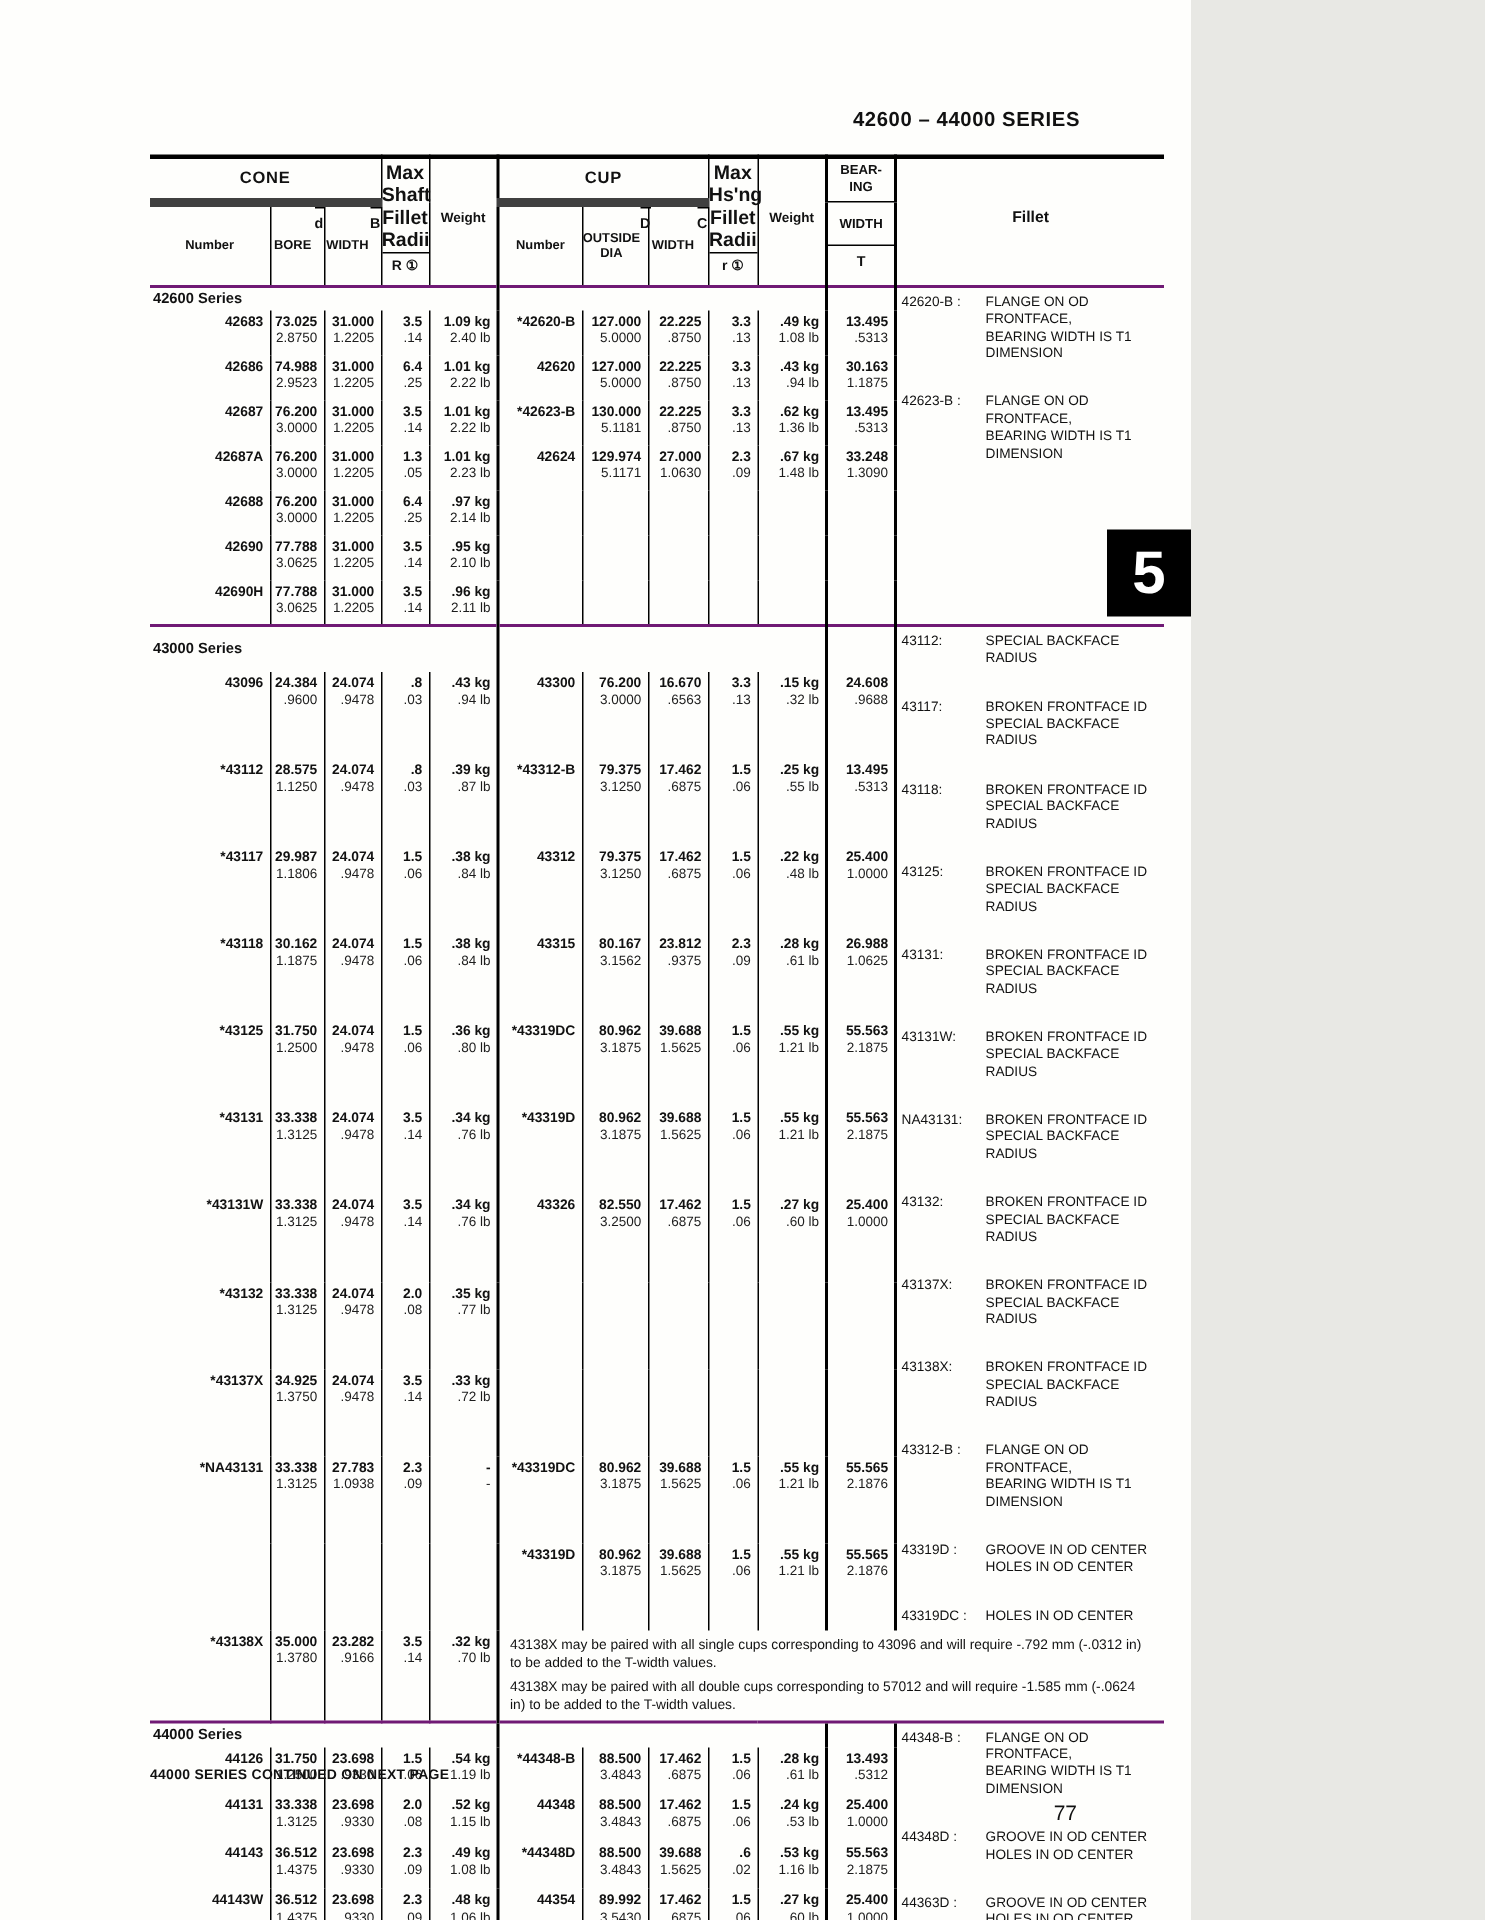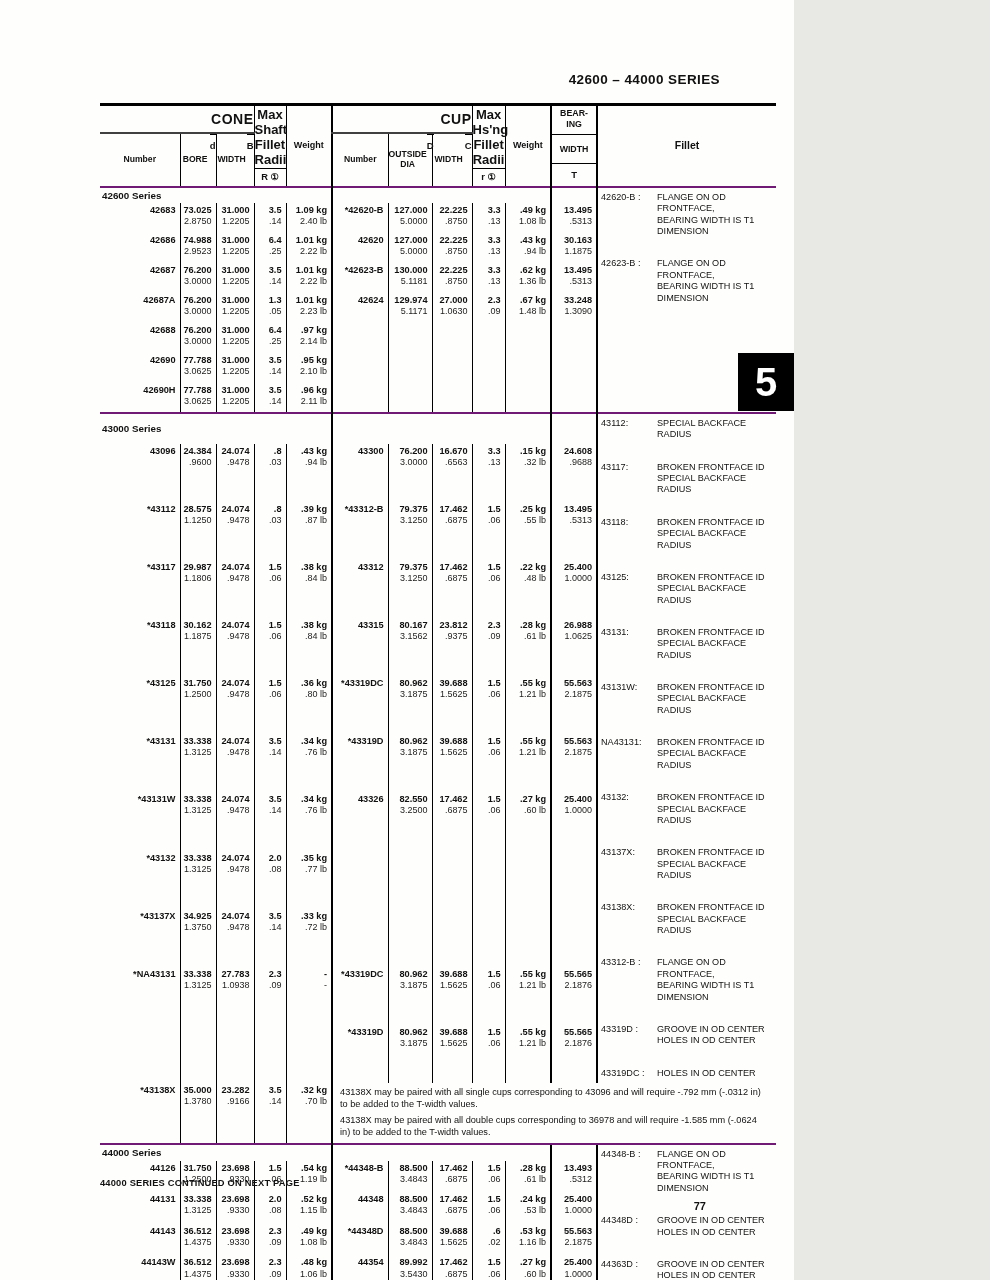--- a/index.html
+++ b/index.html
@@ -16,21 +16,21 @@
   
   .bl{border-left:1px solid #000}
   .hb{border-left:2.5px solid #000}
   tr.data-row>td{border-left:1px solid #000}
   tr.data-row>td:first-child{border-left:none}
   tr.data-row>td:nth-child(6),tr.data-row>td:nth-child(11){border-left:2.5px solid #000}
   tr.series-row>td{border-top:2px solid #701a75}
 
   
   th{font-weight:bold}
-  .gh{height:26px;font-size:14px;text-align:right;vertical-align:middle;border-bottom:2px solid #404040;letter-spacing:.5px}
+  .gh{height:26px;font-size:11px;text-align:center;vertical-align:middle;border-bottom:6px solid #404040;letter-spacing:.5px}
   .sub{height:52px}
   .sbox{display:flex;flex-direction:row;height:52px}
   .sl{flex:1;display:flex;align-items:center;justify-content:center;font-size:8.6px;line-height:1.12;text-align:center}
   .ss{height:21px;border-top:1px solid #000;display:flex;align-items:center;justify-content:center;font-size:9.5px}
   .vcenter{display:flex;align-items:center;justify-content:center;text-align:center}
   .vfull{height:78px}
   .v52{height:52px}
   .rbox{display:flex;flex-direction:column;height:78px}
   .rl{flex:1;font-size:13px;line-height:1.15;padding-top:2px;text-align:center}
   .rs{height:20px;border-top:1px solid #000;display:flex;align-items:center;justify-content:center;font-size:9.3px}
@@ -58,21 +58,21 @@
   .rtxt{flex:1}
 
   
   .note-cell{padding:4px 8px 4px 7px;font-size:9.2px;line-height:1.3;text-align:left}
   .note-p{margin-bottom:4px}
   .note-p:last-child{margin-bottom:0}
 
   
   .footnotes{position:absolute;left:100px;top:1176px;width:816px;display:flex;justify-content:space-between;align-items:flex-start;font-size:8.8px;line-height:1.55}
   .continued{font-size:9.3px;font-weight:bold;letter-spacing:.2px}
-  .page-number{position:absolute;top:1200px;right:88px;font-size:11px;font-weight:bold}
+  .page-number{position:absolute;top:1200px;right:76px;font-size:14px;font-weight:normal}
   .side-tab{position:absolute;top:353px;right:0;width:56px;height:58px;background:#000;color:#fff;display:flex;align-items:center;justify-content:center;font-size:40px;font-weight:bold}
 </style>
 </head>
 <body>
 
 <div class="page">
 
   <div class="heading">42600 – 44000 SERIES</div>
 
   <div class="table-wrap">
@@ -939,21 +939,21 @@
             <td class="val">
               <div class="m">3.5</div>
               <div class="i">.14</div>
             </td>
             <td class="val">
               <div class="m">.32 kg</div>
               <div class="i">.70 lb</div>
             </td>
             <td class="note-cell" colspan="7">
               <div class="note-p">43138X may be paired with all single cups corresponding to 43096 and will require -.792 mm (-.0312 in) to be added to the T-width values.</div>
-              <div class="note-p">43138X may be paired with all double cups corresponding to 36978 and will require -1.585 mm (-.0624 in) to be added to the T-width values.</div>
+              <div class="note-p">43138X may be paired with all double cups corresponding to 57012 and will require -1.585 mm (-.0624 in) to be added to the T-width values.</div>
             </td>
           </tr>
           <tr class="series-row">
             <td class="series-title" colspan="5">44000 Series</td>
             <td class="hb" colspan="5"></td>
             <td class="hb"></td>
             <td class="remarks-cell hb" rowspan="5">
               <div class="remark">
                 <div class="rref">44348-B :</div>
                 <div class="rtxt">

